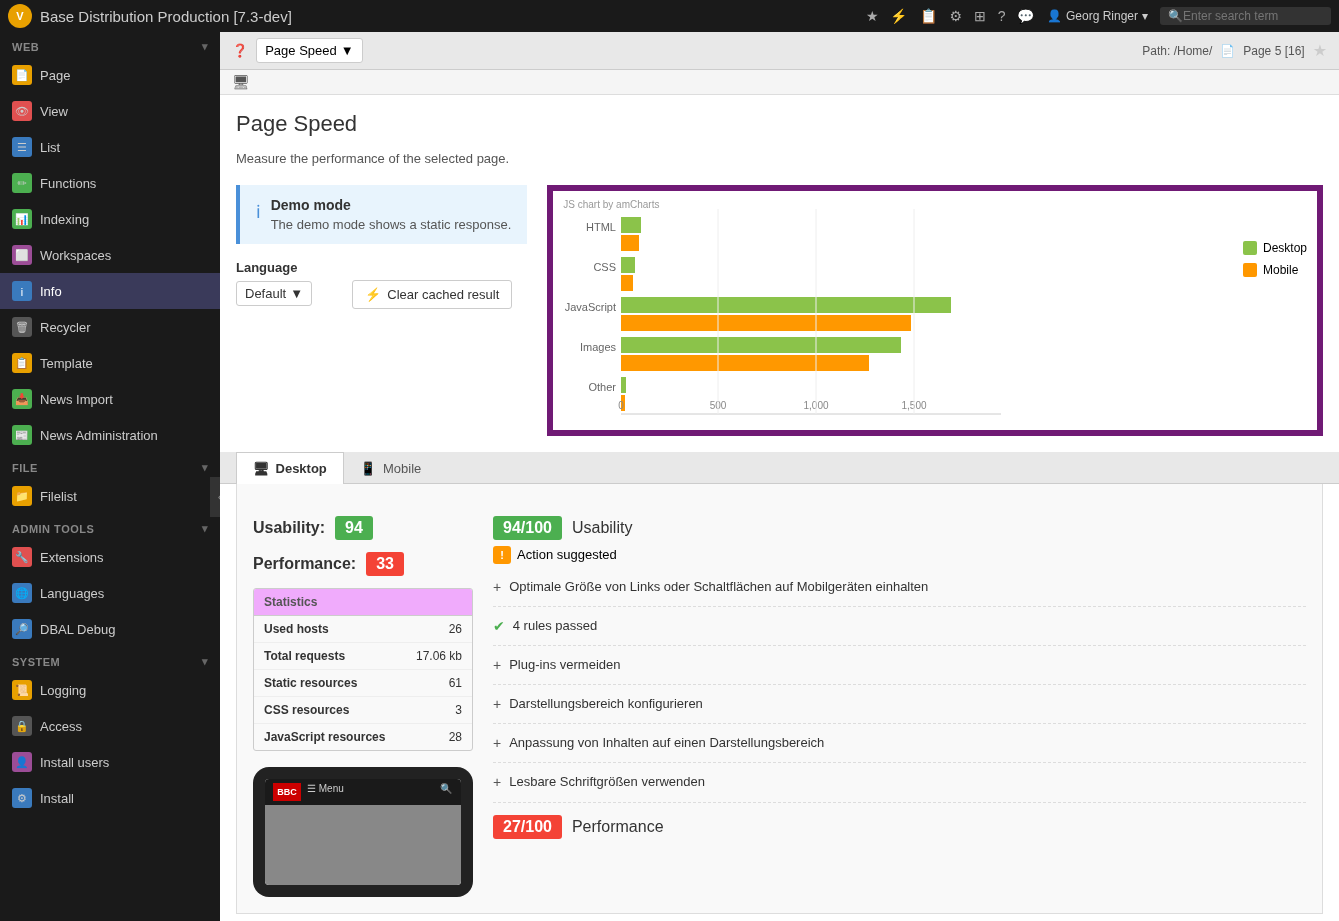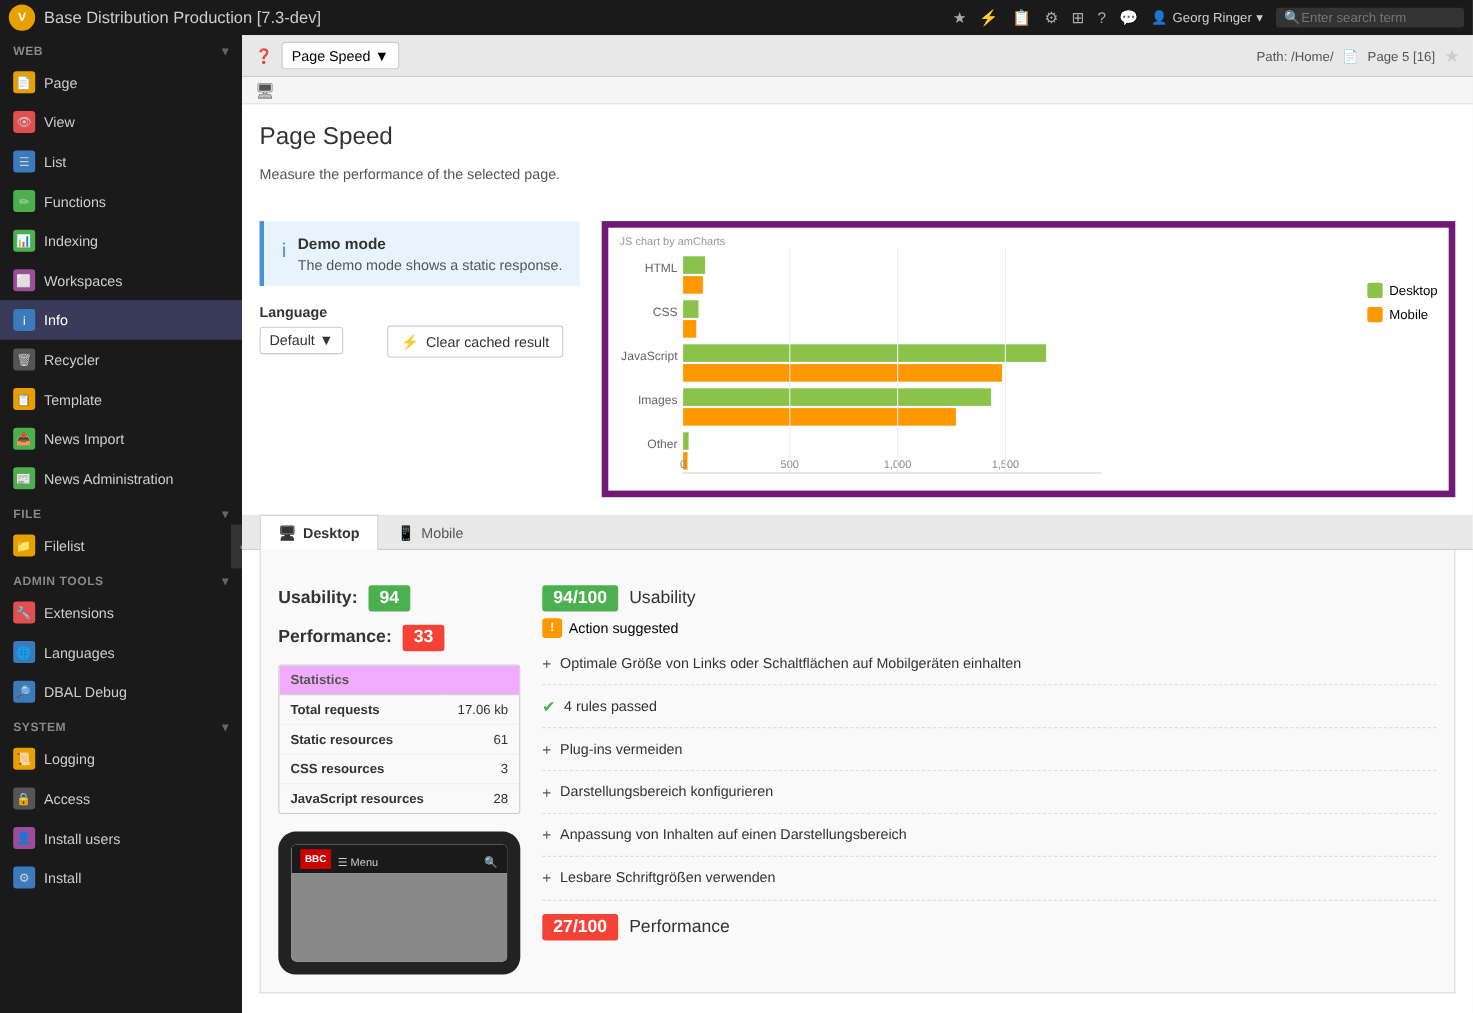--- a/index.html
+++ b/index.html
@@ -110,21 +110,21 @@
     .page-content {
       flex: 1;
       overflow-y: auto;
       padding: 16px;
       background: #fff;
     }
     .page-content::-webkit-scrollbar { width: 6px; }
     .page-content::-webkit-scrollbar-thumb { background: #ccc; }
 
     .page-title { font-size: 22px; font-weight: normal; margin-bottom: 12px; color: #333; }
-    .page-description { color: #555; margin-bottom: 32px; line-height: 1.5; }
+    .page-description { color: #555; margin-bottom: 16px; line-height: 1.5; }
 
     
     .demo-box {
       background: #e8f4fd;
       border-left: 4px solid #4a90d9;
       padding: 12px 16px;
       margin-bottom: 16px;
       display: flex; gap: 10px; align-items: flex-start;
     }
     .demo-box .info-icon { color: #4a90d9; font-size: 18px; margin-top: 2px; }
@@ -203,21 +203,21 @@
       margin-top: 16px;
     }
     .phone-screen {
       background: #fff;
       border-radius: 4px;
       overflow: hidden;
     }
     .phone-nav {
       background: #1a1a1a;
       padding: 4px 8px;
-      display: flex; align-items: flex-end; gap: 6px;
+      display: flex; align-items: flex-start; gap: 6px;
     }
     .phone-nav-logo { background: #cc0000; width: 28px; height: 18px; display: flex; align-items: center; justify-content: center; color: #fff; font-size: 9px; font-weight: bold; }
     .phone-nav-menu { color: #ccc; font-size: 10px; }
     .phone-nav-icons { display: flex; gap: 4px; margin-left: auto; }
     .phone-nav-icon { color: #ccc; font-size: 10px; }
     .phone-content { height: 80px; background: #888; }
 
     
     .result-item {
       padding: 10px 0;
@@ -508,20 +508,24 @@
             </div>
 
             <div class="stats-table">
               <table>
                 <thead>
                   <tr>
                     <th colspan="2">Statistics</th>
                   </tr>
                 </thead>
                 <tbody>
+                  <tr>
+                    <td>Used hosts</td>
+                    <td>26</td>
+                  </tr>
                   <tr>
                     <td>Total requests</td>
                     <td>17.06 kb</td>
                   </tr>
                   <tr>
                     <td>Static resources</td>
                     <td>61</td>
                   </tr>
                   <tr>
                     <td>CSS resources</td>

